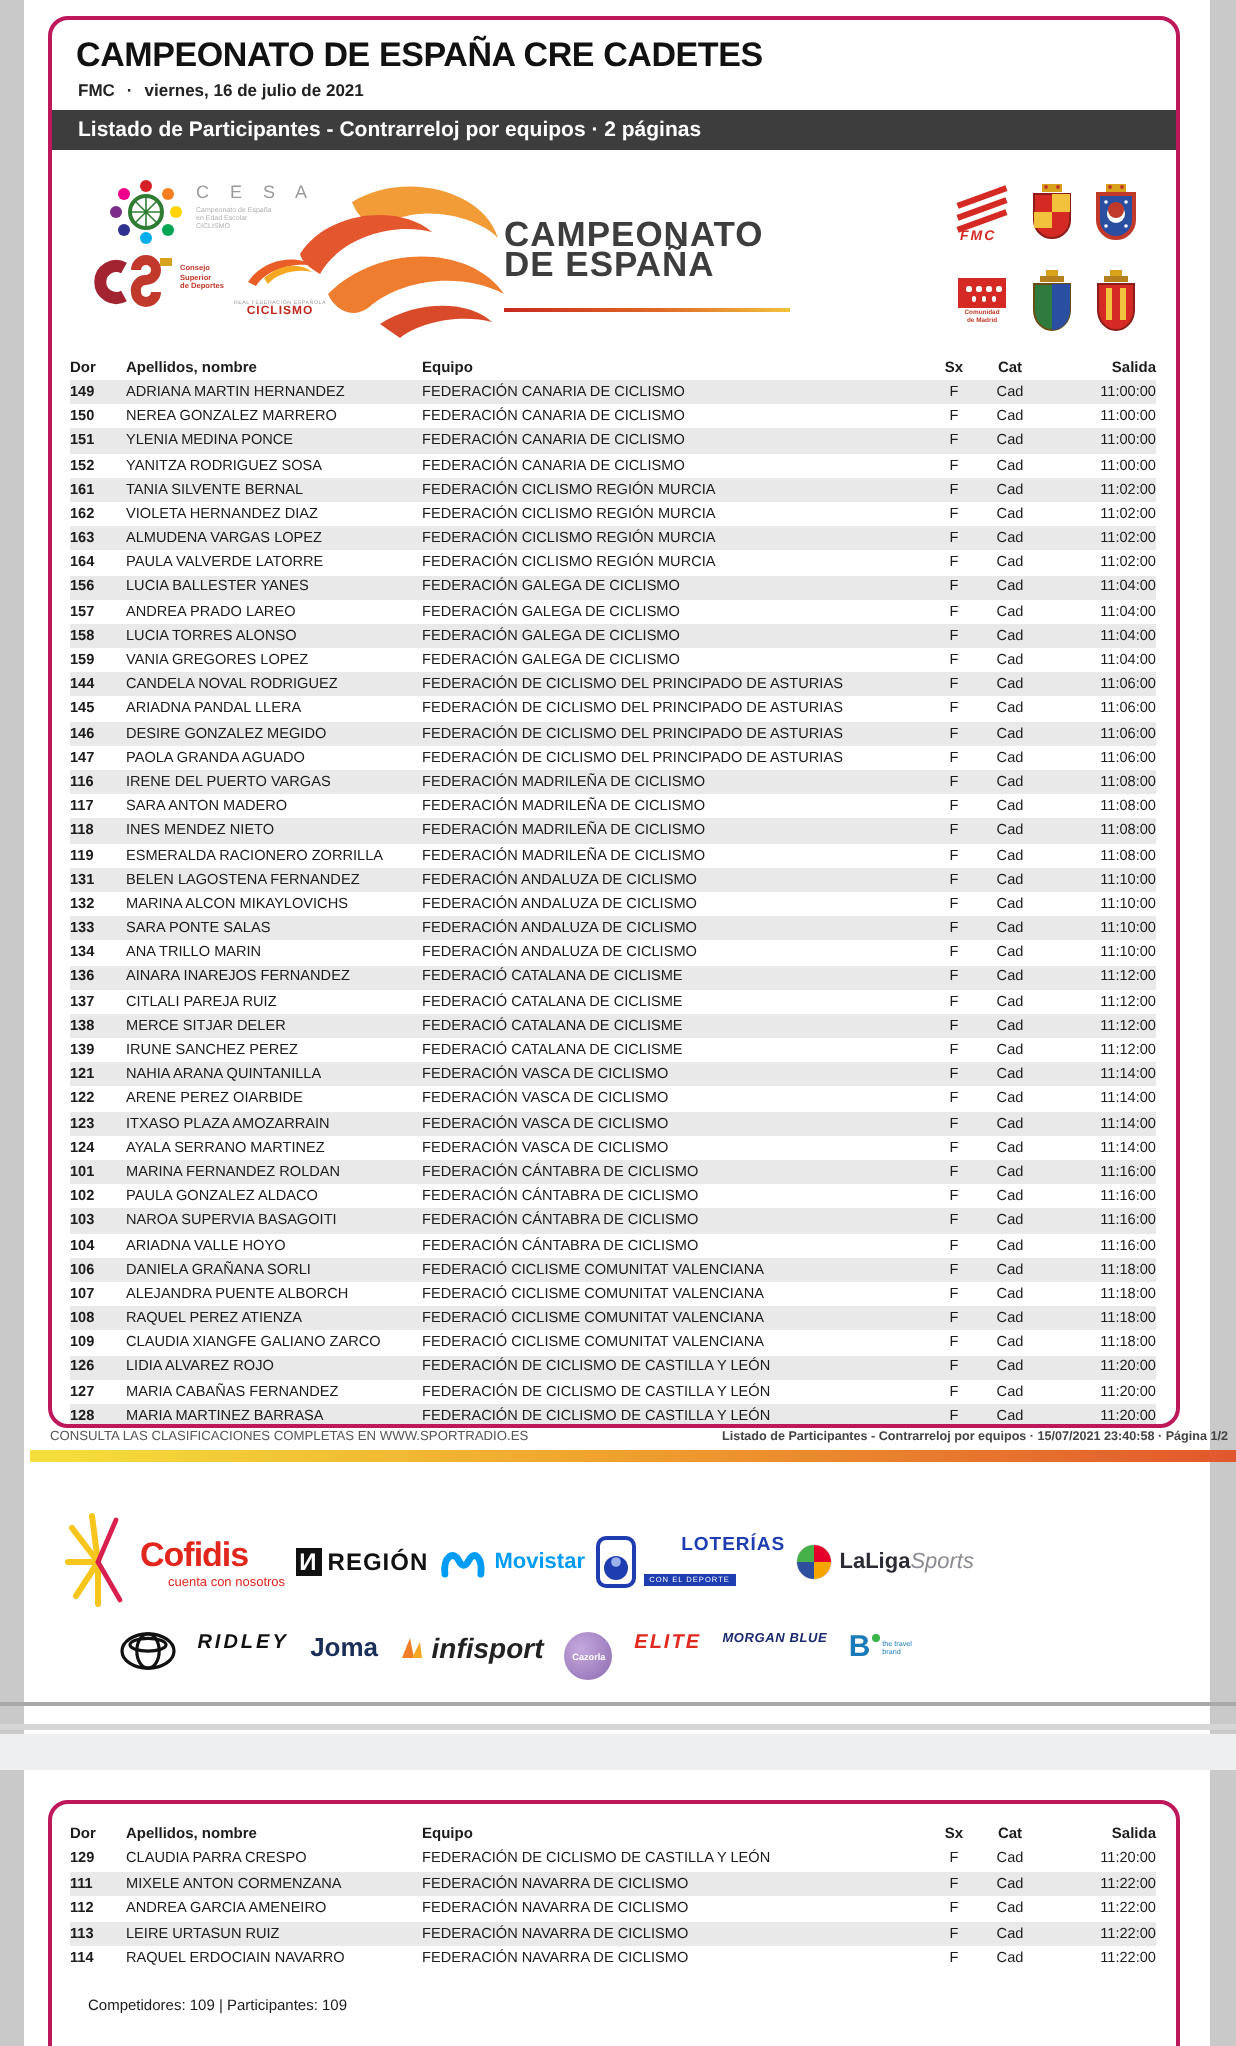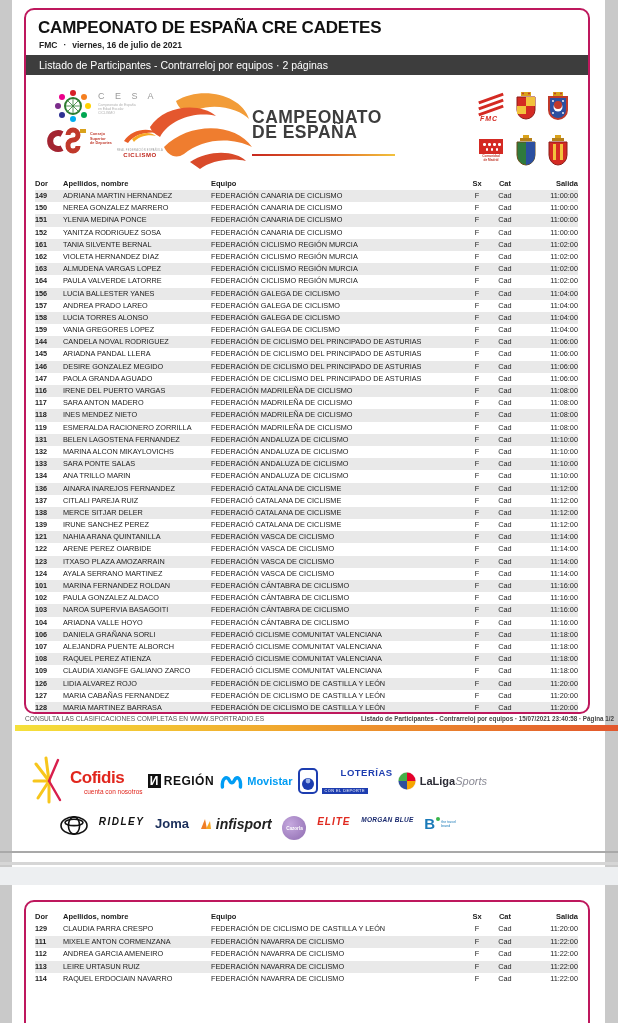--- a/index.html
+++ b/index.html
@@ -15,21 +15,21 @@
   .pagebox{
     position:absolute;left:24px;width:566px;background:#fff;
     border:2px solid #be185d;border-radius:10px;box-sizing:border-box;overflow:hidden;
   }
   .page1{top:8px;height:706px;}
   .page2{top:900px;height:135px;padding-top:8px;}
 
   .p1-title{margin:8px 0 0 12px;font-size:17px;font-weight:bold;color:#111;letter-spacing:-0.2px;white-space:nowrap;}
   .p1-sub{margin:2px 0 0 13px;font-size:8.5px;font-weight:bold;color:#222;}
   .p1-sub .dot{margin:0 6px;}
-  .p1-bar{margin-top:5px;height:20px;background:#3d3d3d;color:#fff;font-weight:normal;
+  .p1-bar{margin-top:5px;height:20px;background:#3d3d3d;color:#fff;font-weight:bold;
           font-size:10.5px;line-height:20px;padding-left:13px;white-space:nowrap;}
 
   
   .logo-strip{position:relative;height:102px;}
   .abs{position:absolute;}
   .cesa-text{left:72px;top:16px;color:#9a9a9a;}
   .cesa-text .big{font-size:9px;letter-spacing:4px;}
   .cesa-text .tiny{font-size:3.5px;line-height:4.2px;color:#b0b0b0;margin-top:2px;}
   .csd-text{left:64px;top:57px;font-size:3.8px;line-height:4.6px;color:#c0392b;font-weight:bold;}
   .rfec{left:90px;top:50px;width:48px;text-align:center;}
@@ -45,21 +45,21 @@
   .madrid .flag{width:24px;height:15px;background:#d42a23;margin:0 auto;position:relative;}
   .madrid .flag i{position:absolute;width:2.5px;height:2.5px;border-radius:50%;background:#fff;}
   .madrid .txt{font-size:3.2px;line-height:3.6px;color:#c0392b;font-weight:bold;margin-top:1px;}
   .fmc-mark{width:30px;height:30px;position:relative;}
   .fmc-mark .stripe{position:absolute;width:26px;height:3px;background:#d42a23;transform:rotate(-20deg);}
   .fmc-mark .s1{top:5px;left:2px;}.fmc-mark .s2{top:11px;left:2px;}.fmc-mark .s3{top:17px;left:2px;}
   .fmc-mark .txt{position:absolute;bottom:0;left:4px;font-size:7px;font-weight:bold;font-style:italic;color:#d42a23;letter-spacing:1px;}
 
   
   .tbl{padding:0 10px 0 9px;}
-  .t-head,.t-row{display:flex;align-items:flex-start;}
+  .t-head,.t-row{display:flex;align-items:flex-end;}
   .t-head{font-weight:bold;font-size:7.5px;height:13px;line-height:13px;}
   .t-row{height:12.2px;line-height:12.2px;font-size:7.3px;}
   .page2 .t-row{height:12.6px;line-height:12.6px;}
   .c-dor{width:26px;font-weight:bold;flex:none;}
   .c-name{width:148px;padding-left:2px;white-space:nowrap;overflow:hidden;flex:none;}
   .c-team{flex:1;white-space:nowrap;overflow:hidden;}
   .c-sx{width:22px;text-align:center;flex:none;}
   .c-cat{width:34px;text-align:center;flex:none;}
   .c-sal{width:56px;text-align:right;flex:none;}
   .page1-rows .t-row:nth-child(odd){background:#e9e9e9;}
@@ -771,14 +771,15 @@
 
   <div class="t-row">
     <span class="c-dor">114</span>
     <span class="c-name">RAQUEL ERDOCIAIN NAVARRO</span>
     <span class="c-team">FEDERACIÓN NAVARRA DE CICLISMO</span>
     <span class="c-sx">F</span>
     <span class="c-cat">Cad</span>
     <span class="c-sal">11:22:00</span>
   </div>
 </div>
+    <div class="totals">Competidores: 109 | Participantes: 109</div>
   </div>
 </div>
 
 </body></html>

